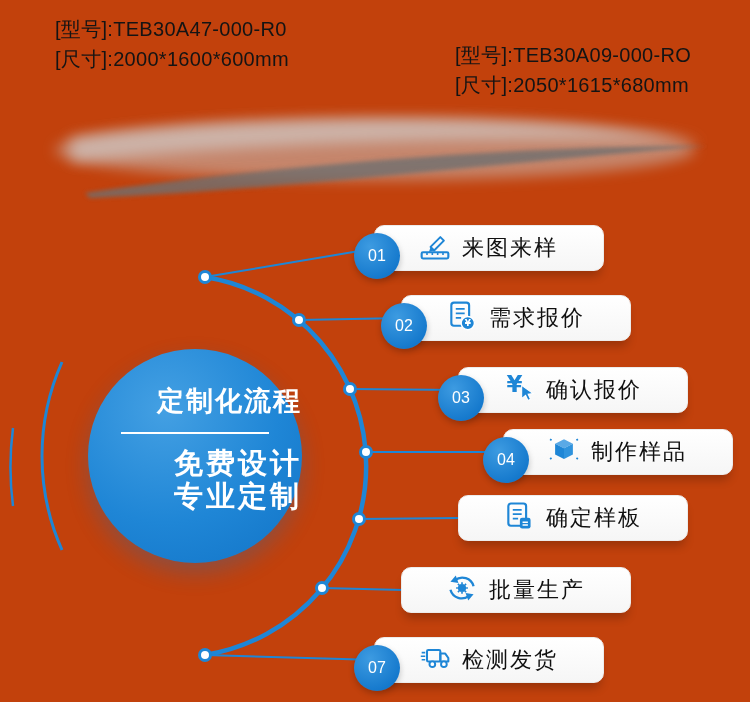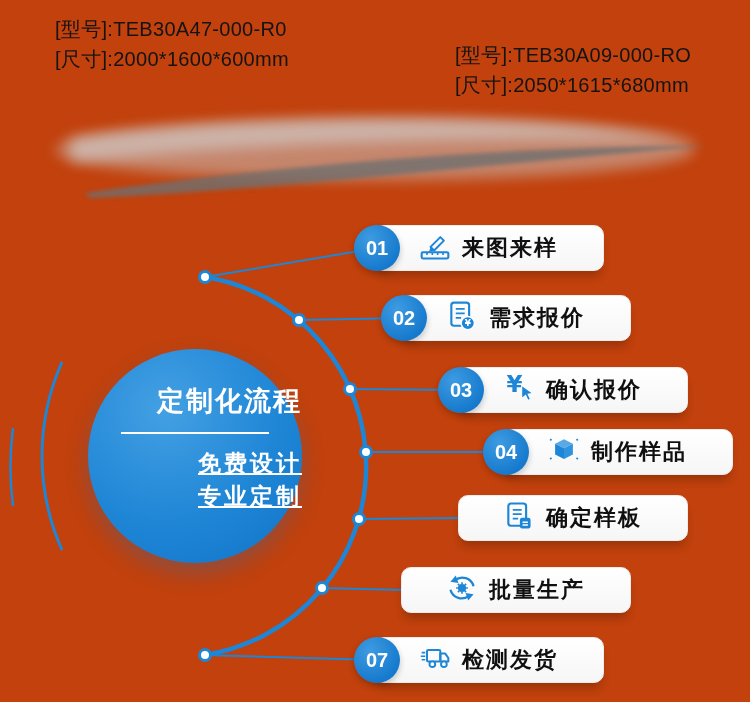--- a/index.html
+++ b/index.html
@@ -16,39 +16,39 @@
   .bg { position:absolute; left:0; top:0; z-index:1; }
   
   .main-circle {
     position:absolute; left:88px; top:349px; width:214px; height:214px; border-radius:50%;
     background:radial-gradient(circle at 36% 28%, #44a0e3 0%, #1f86d6 55%, #1173c6 100%);
     color:#fff; text-align:right; z-index:2;
     box-shadow:0 10px 22px rgba(20,110,190,.30);
   }
   .main-circle .title { padding-top:34px; font-size:27px; font-weight:bold; letter-spacing:2px; }
   .main-circle .divider { width:148px; height:2px; background:#fff; margin:13px auto 13px; }
-  .main-circle .sub { font-size:23px; font-weight:bold; letter-spacing:3px; line-height:33px;text-decoration:underline; }
+  .main-circle .sub { font-size:29px; font-weight:bold; letter-spacing:3px; line-height:33px; }
   
   .step { position:absolute; width:280px; height:46px; z-index:3; }
   .badge {
-    position:absolute; left:0; top:0; width:46px; height:46px; border-radius:50%;
+    position:absolute; left:0; top:8px; width:46px; height:46px; border-radius:50%;
     background:radial-gradient(circle at 35% 30%, #3d9be1, #1478cc 75%);
-    color:#fff; font-size:20px; font-weight:bold;
+    color:#fff; font-size:16px; font-weight:normal;
     display:flex; align-items:center; justify-content:center; z-index:2;
     box-shadow:0 3px 6px rgba(0,0,0,.22);
   }
   .banner {
     position:absolute; left:20px; top:0; width:230px; height:46px; z-index:1;
     background:linear-gradient(#ffffff,#f6f6f6);
     border:1px solid #ececec; border-radius:10px;
     box-shadow:0 8px 10px -3px rgba(0,0,0,.22);
     display:flex; align-items:center; padding-left:44px; gap:11px;
   }
   .banner svg { flex:none; }
-  .banner .label { font-size:22px; font-weight:bold; color:#101010; letter-spacing:2px; white-space:nowrap; }
+  .banner .label { font-size:22px; font-weight:normal; color:#101010; letter-spacing:2px; white-space:nowrap; }
   .step-1 { left:354px; top:225px; }
   .step-2 { left:381px; top:295px; }
   .step-3 { left:438px; top:367px; }
   .step-4 { left:483px; top:429px; }
   .step-5 { left:438px; top:495px; }
   .step-6 { left:381px; top:567px; }
   .step-7 { left:354px; top:637px; }
 </style>
 </head>
 <body>

